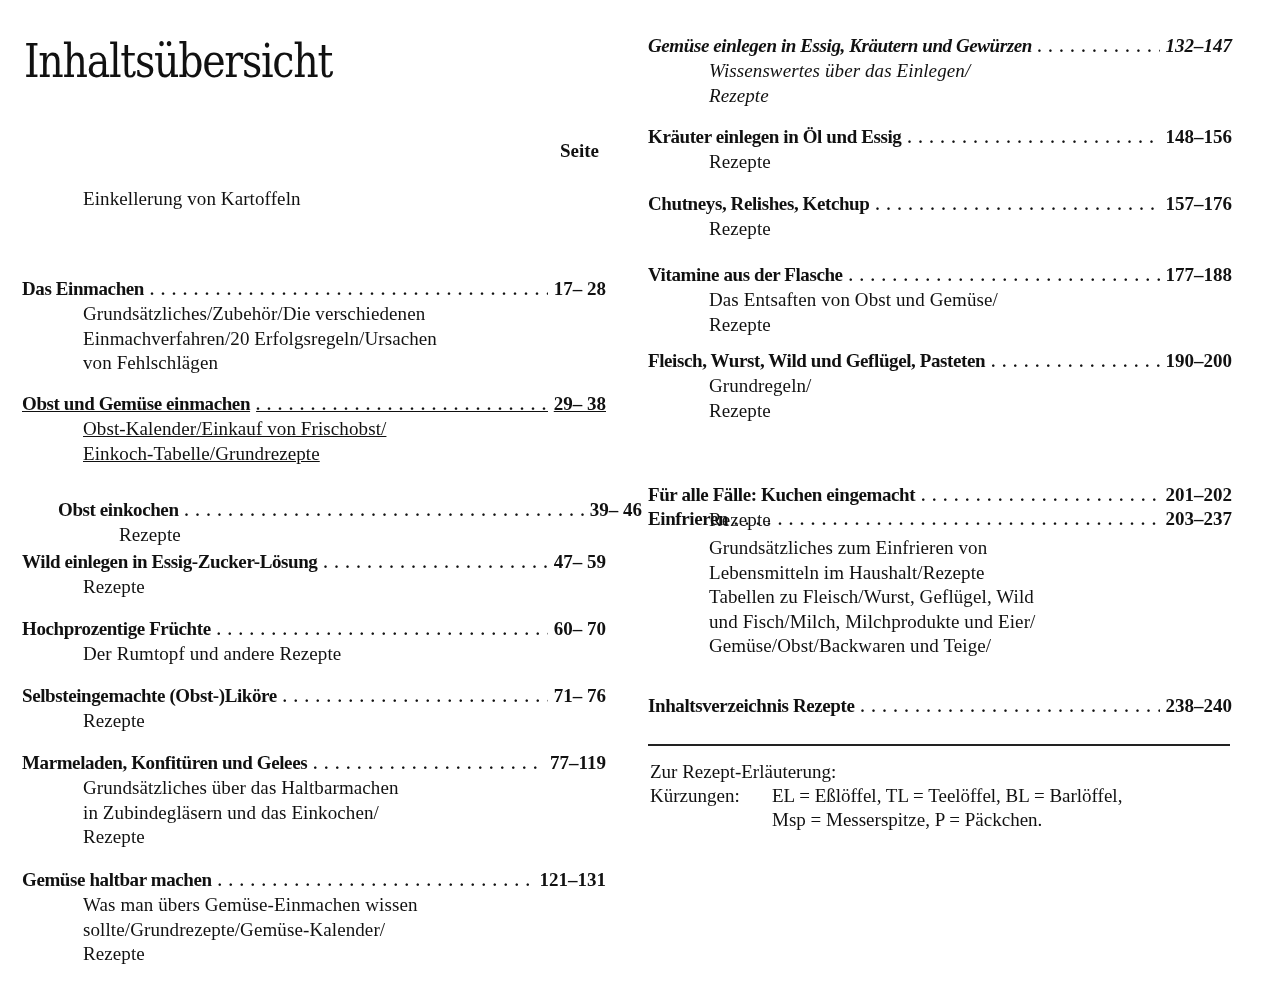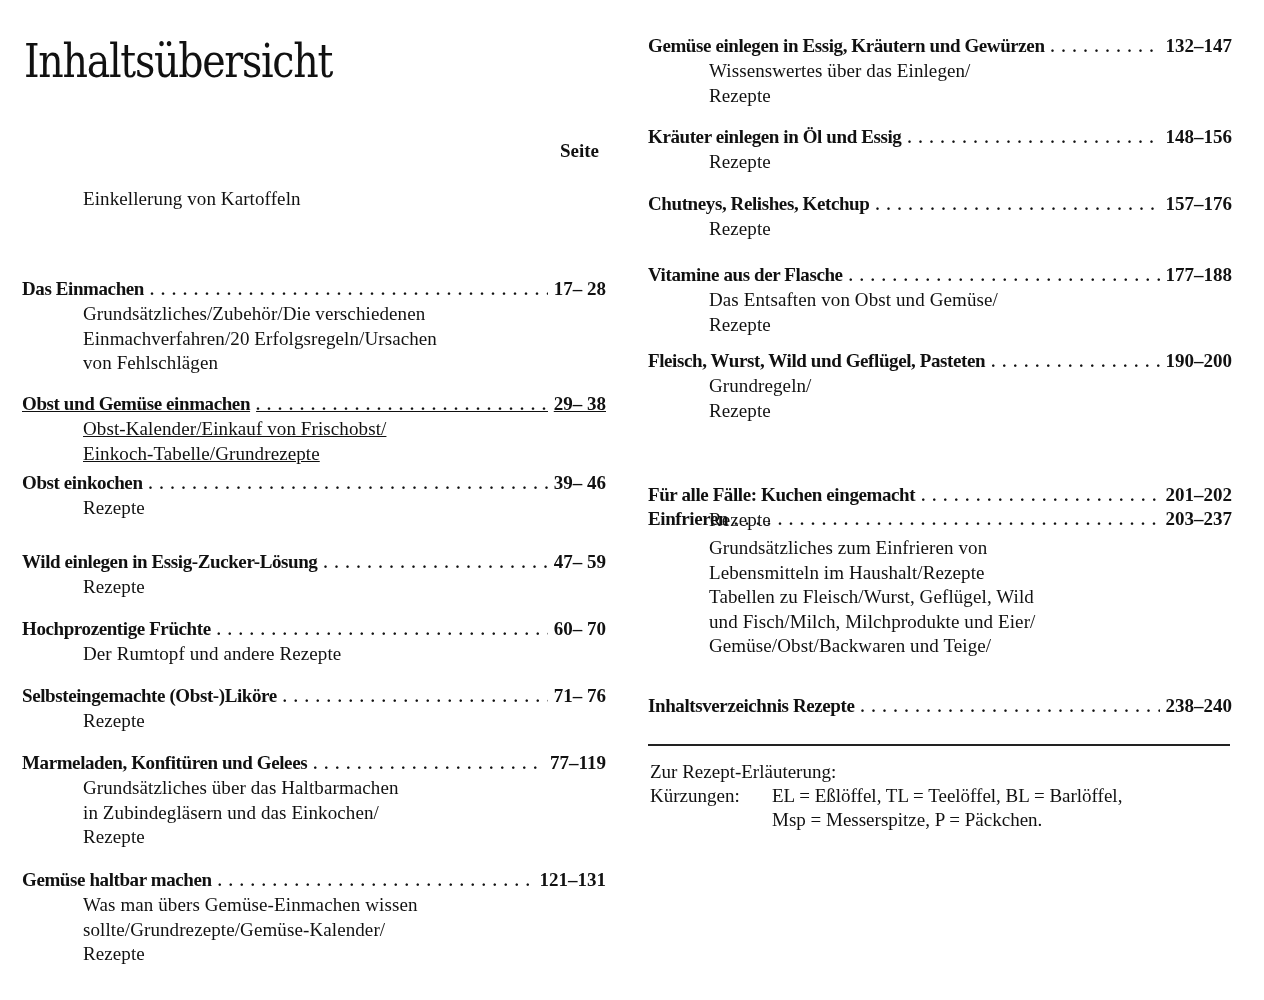--- a/index.html
+++ b/index.html
@@ -55,21 +55,21 @@
     <div class="head">
         <span class="h-title">Obst und Gemüse einmachen</span>
         <span class="dots"></span>
         <span class="pages">29– 38</span>
       </div>
     <div class="sub">
         <div>Obst-Kalender/Einkauf von Frischobst/</div>
         <div>Einkoch-Tabelle/Grundrezepte</div>
       </div>
   </div>
-  <div class="entry" style="top:472px;">
+  <div class="entry" style="top:499px;margin-left:36px;">
     <div class="head">
         <span class="h-title">Obst einkochen</span>
         <span class="dots"></span>
         <span class="pages">39– 46</span>
       </div>
     <div class="sub">
         <div>Rezepte</div>
       </div>
   </div>
   <div class="entry" style="top:551px;">
@@ -122,21 +122,21 @@
       </div>
     <div class="sub">
         <div>Was man übers Gemüse-Einmachen wissen</div>
         <div>sollte/Grundrezepte/Gemüse-Kalender/</div>
         <div>Rezepte</div>
       </div>
   </div>
 </div>
 
 <div class="col col-right" style="top:0;">
-  <div class="entry" style="top:35px;">
+  <div class="entry" style="top:35px;font-style:italic;">
     <div class="head">
         <span class="h-title">Gemüse einlegen in Essig, Kräutern und Gewürzen</span>
         <span class="dots"></span>
         <span class="pages">132–147</span>
       </div>
     <div class="sub">
         <div>Wissenswertes über das Einlegen/</div>
         <div>Rezepte</div>
       </div>
   </div>

